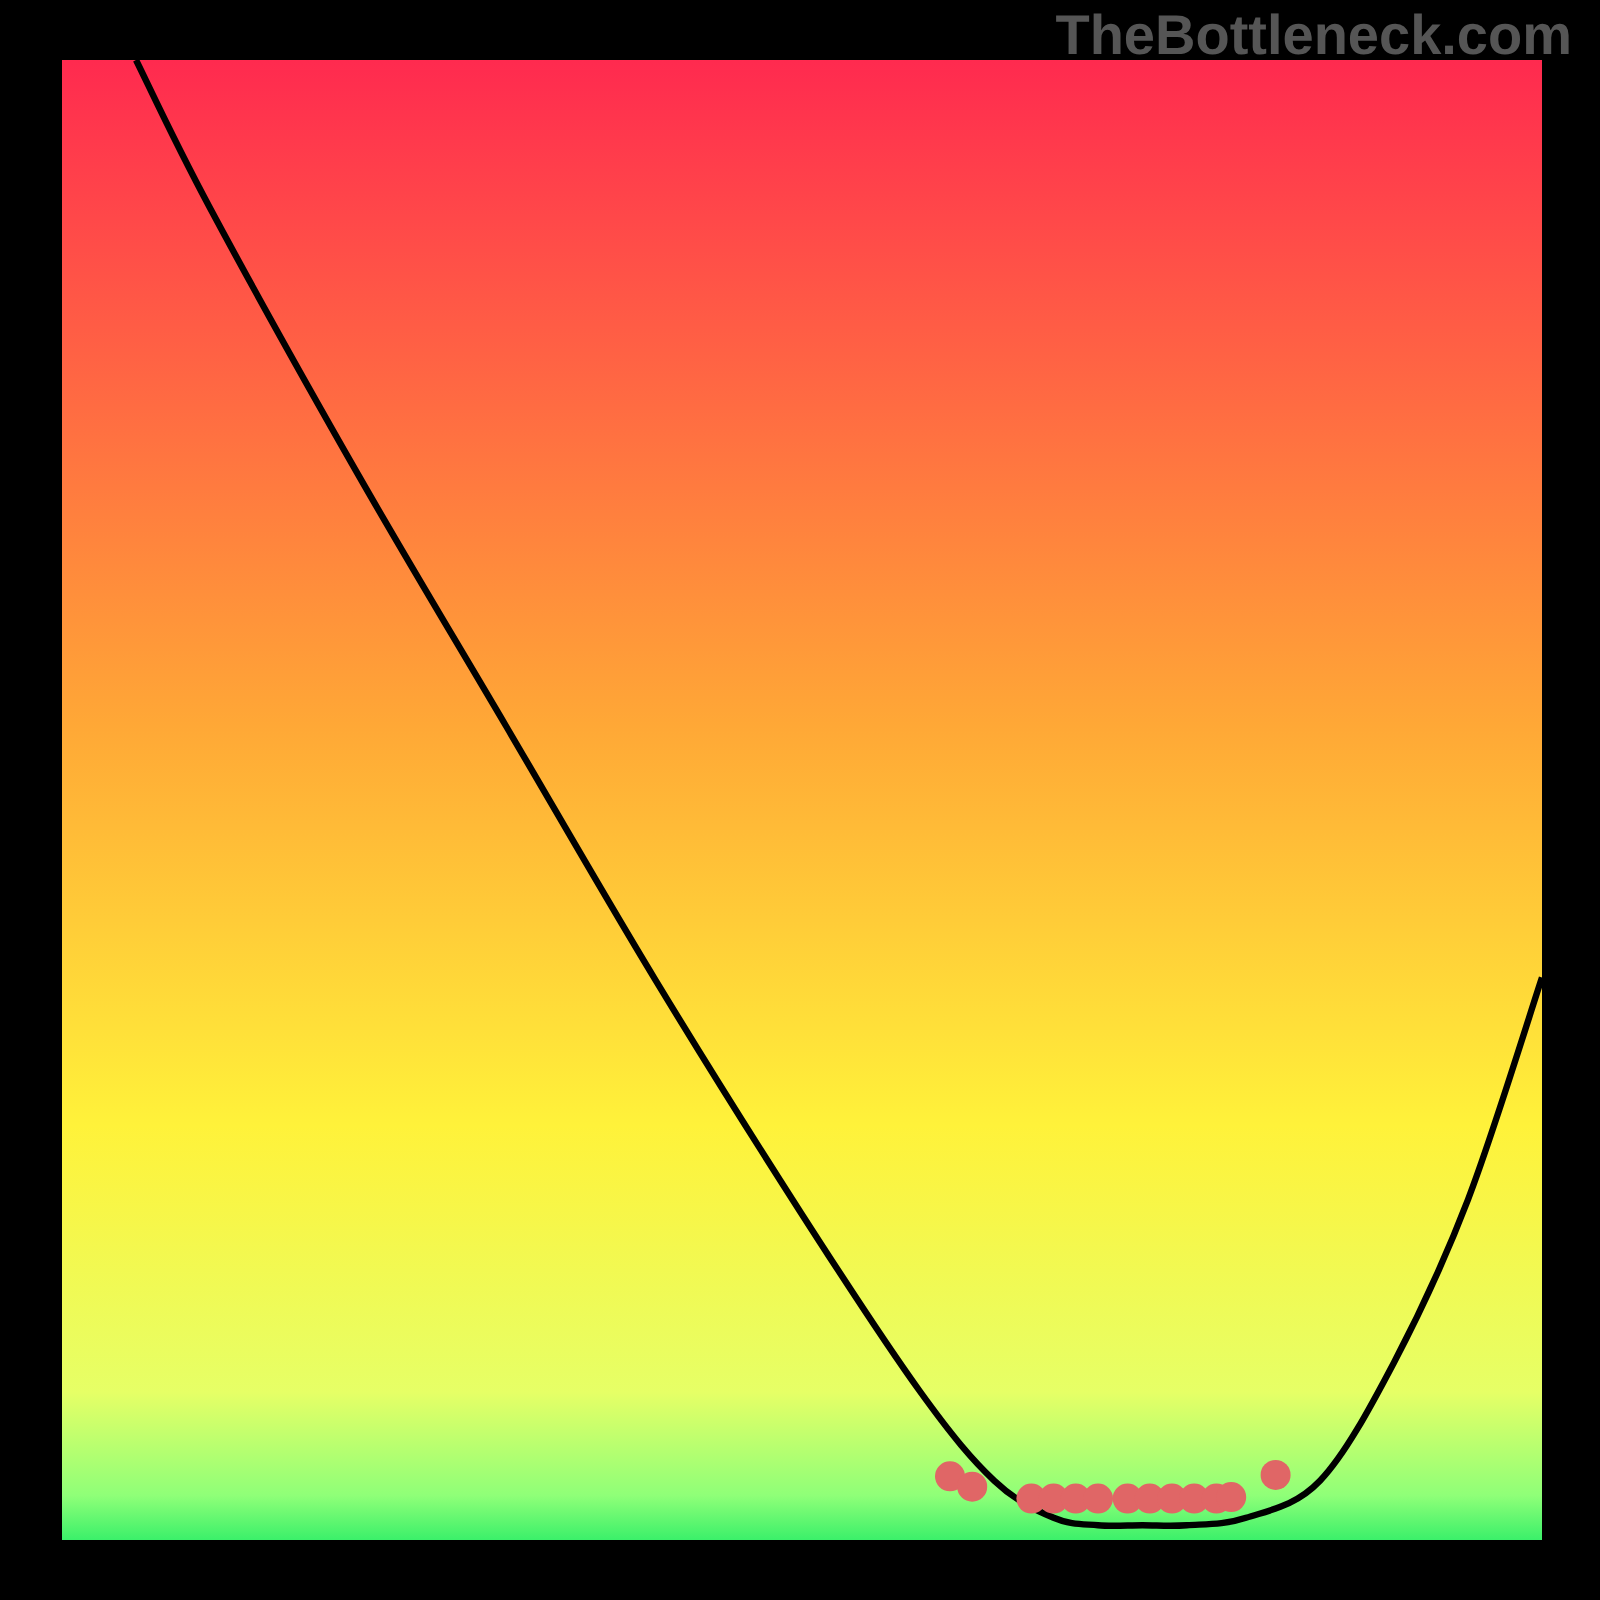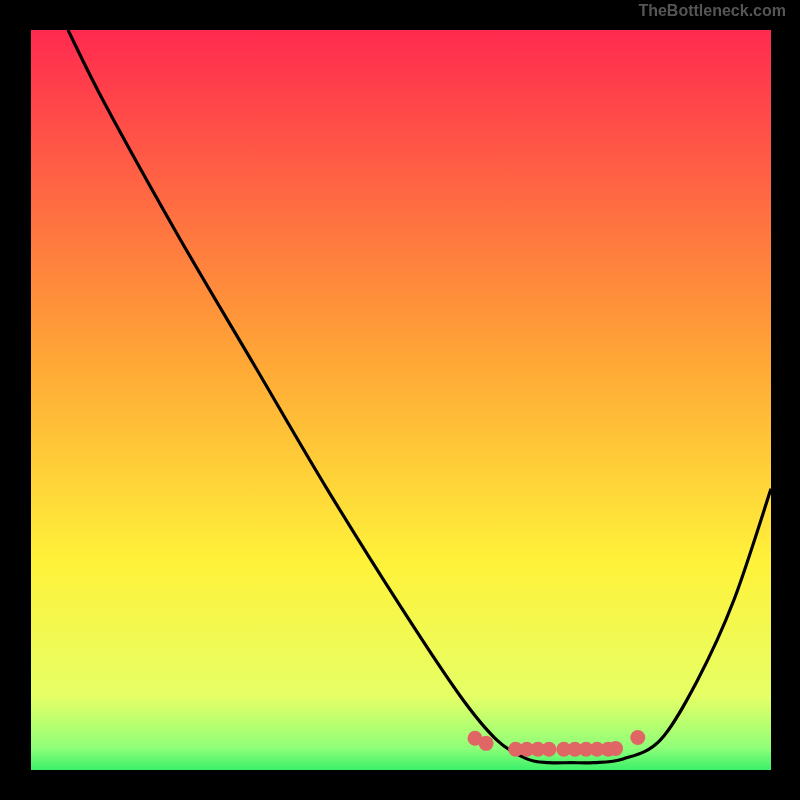--- a/index.html
+++ b/index.html
@@ -15,21 +15,21 @@
     width: 800px;
     height: 800px;
     background: #000;
     position: relative;
   }
   .watermark {
     position: absolute;
     top: 2px;
     right: 14px;
     color: #555;
-    font-size: 16px;
+    font-size: 28px;
     font-weight: 600;
     z-index: 5;
   }
   svg {
     display: block;
   }
 </style>
 </head>
 <body>
 

